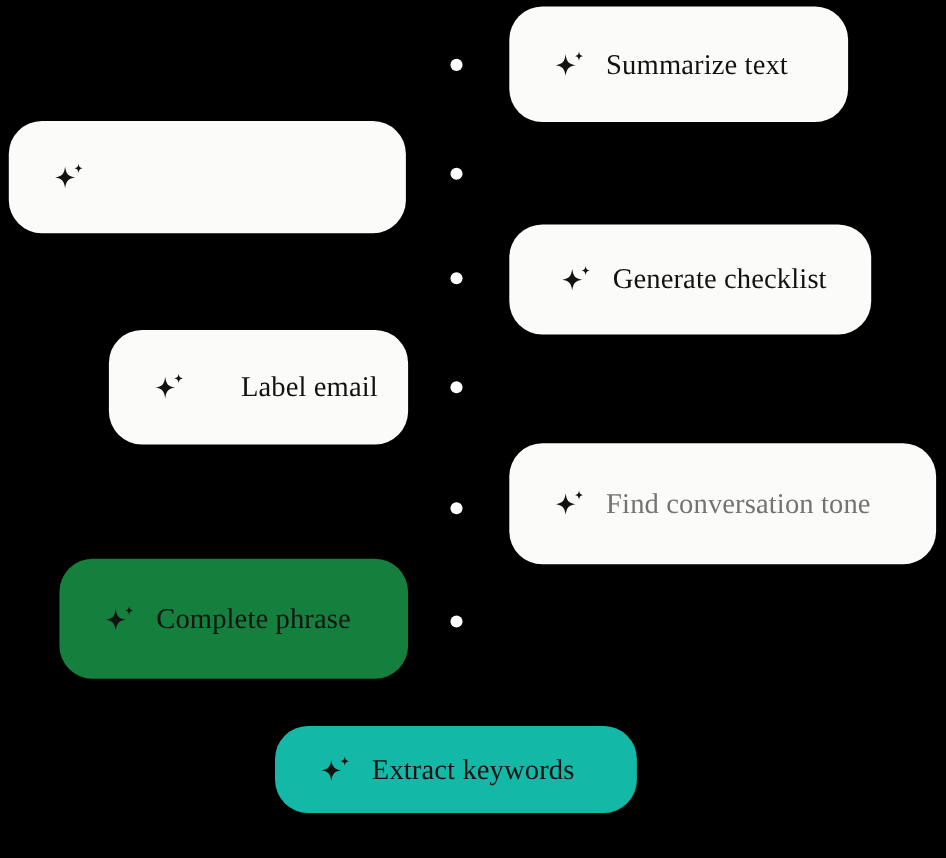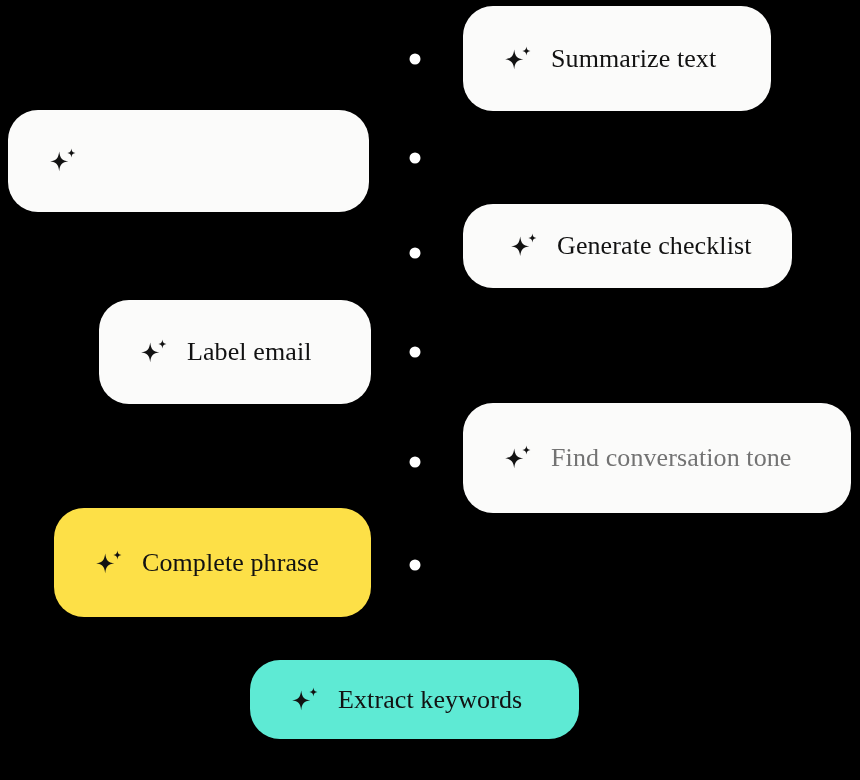--- a/index.html
+++ b/index.html
@@ -93,57 +93,57 @@
         <span class="chip-label" style="color: rgb(18, 18, 18);">Summarize text</span>
       </div>
       <div class="chip" style="left: 8px; top: 110px; width: 361px; height: 102px; background: rgb(251, 251, 250); border-radius: 30px;">
         <span class="chip-icon">
           <svg viewBox="0 0 34 34" xmlns="http://www.w3.org/2000/svg" aria-hidden="true">
             <path fill="#121212" d="M13.2 7.4 C14.05 14.25 16.1 16.35 22.3 17.3 C16.1 18.25 14.05 20.35 13.2 27.2 C12.35 20.35 10.3 18.25 4.1 17.3 C10.3 16.35 12.35 14.25 13.2 7.4 Z"></path>
             <path fill="#121212" d="M25.4 4.6 C25.78 7.65 26.69 8.58 29.45 9.0 C26.69 9.42 25.78 10.35 25.4 13.4 C25.02 10.35 24.11 9.42 21.35 9.0 C24.11 8.58 25.02 7.65 25.4 4.6 Z"></path>
           </svg>
         </span>
       </div>
-      <div class="chip" style="left: 463px; top: 204px; width: 329px; height: 84px; background: rgb(251, 251, 250); border-radius: 30px; padding-left: 44px;">
+      <div class="chip" style="left: 463px; top: 204px; width: 329px; height: 100px; background: rgb(251, 251, 250); border-radius: 30px; padding-left: 44px;">
         <span class="chip-icon">
           <svg viewBox="0 0 34 34" xmlns="http://www.w3.org/2000/svg" aria-hidden="true">
             <path fill="#121212" d="M13.2 7.4 C14.05 14.25 16.1 16.35 22.3 17.3 C16.1 18.25 14.05 20.35 13.2 27.2 C12.35 20.35 10.3 18.25 4.1 17.3 C10.3 16.35 12.35 14.25 13.2 7.4 Z"></path>
             <path fill="#121212" d="M25.4 4.6 C25.78 7.65 26.69 8.58 29.45 9.0 C26.69 9.42 25.78 10.35 25.4 13.4 C25.02 10.35 24.11 9.42 21.35 9.0 C24.11 8.58 25.02 7.65 25.4 4.6 Z"></path>
           </svg>
         </span>
         <span class="chip-label" style="color: rgb(18, 18, 18);">Generate checklist</span>
       </div>
-      <div class="chip" style="left: 99px; top: 300px; width: 272px; height: 104px; background: rgb(251, 251, 250); border-radius: 30px;">
+      <div class="chip" style="left: 99px; top: 300px; width: 272px; height: 104px; background: rgb(251, 251, 250); border-radius: 30px; gap: 32px;">
         <span class="chip-icon">
           <svg viewBox="0 0 34 34" xmlns="http://www.w3.org/2000/svg" aria-hidden="true">
             <path fill="#121212" d="M13.2 7.4 C14.05 14.25 16.1 16.35 22.3 17.3 C16.1 18.25 14.05 20.35 13.2 27.2 C12.35 20.35 10.3 18.25 4.1 17.3 C10.3 16.35 12.35 14.25 13.2 7.4 Z"></path>
             <path fill="#121212" d="M25.4 4.6 C25.78 7.65 26.69 8.58 29.45 9.0 C26.69 9.42 25.78 10.35 25.4 13.4 C25.02 10.35 24.11 9.42 21.35 9.0 C24.11 8.58 25.02 7.65 25.4 4.6 Z"></path>
           </svg>
         </span>
         <span class="chip-label" style="color: rgb(18, 18, 18);">Label email</span>
       </div>
       <div class="chip" style="left: 463px; top: 403px; width: 388px; height: 110px; background: rgb(251, 251, 250); border-radius: 30px;">
         <span class="chip-icon">
           <svg viewBox="0 0 34 34" xmlns="http://www.w3.org/2000/svg" aria-hidden="true">
             <path fill="#121212" d="M13.2 7.4 C14.05 14.25 16.1 16.35 22.3 17.3 C16.1 18.25 14.05 20.35 13.2 27.2 C12.35 20.35 10.3 18.25 4.1 17.3 C10.3 16.35 12.35 14.25 13.2 7.4 Z"></path>
             <path fill="#121212" d="M25.4 4.6 C25.78 7.65 26.69 8.58 29.45 9.0 C26.69 9.42 25.78 10.35 25.4 13.4 C25.02 10.35 24.11 9.42 21.35 9.0 C24.11 8.58 25.02 7.65 25.4 4.6 Z"></path>
           </svg>
         </span>
         <span class="chip-label" style="color: #737373;">Find conversation tone</span>
       </div>
-      <div class="chip" style="left: 54px; top: 508px; width: 317px; height: 109px; background: #fde047; border-radius: 30px;">
+      <div class="chip" style="left: 54px; top: 508px; width: 317px; height: 109px; background: #15803d; border-radius: 30px;">
         <span class="chip-icon">
           <svg viewBox="0 0 34 34" xmlns="http://www.w3.org/2000/svg" aria-hidden="true">
             <path fill="#121212" d="M13.2 7.4 C14.05 14.25 16.1 16.35 22.3 17.3 C16.1 18.25 14.05 20.35 13.2 27.2 C12.35 20.35 10.3 18.25 4.1 17.3 C10.3 16.35 12.35 14.25 13.2 7.4 Z"></path>
             <path fill="#121212" d="M25.4 4.6 C25.78 7.65 26.69 8.58 29.45 9.0 C26.69 9.42 25.78 10.35 25.4 13.4 C25.02 10.35 24.11 9.42 21.35 9.0 C24.11 8.58 25.02 7.65 25.4 4.6 Z"></path>
           </svg>
         </span>
         <span class="chip-label" style="color: rgb(18, 18, 18);">Complete phrase</span>
       </div>
-      <div class="chip" style="left: 250px; top: 660px; width: 329px; height: 79px; background: #5eead4; border-radius: 30px;">
+      <div class="chip" style="left: 250px; top: 660px; width: 329px; height: 79px; background: #14b8a6; border-radius: 30px;">
         <span class="chip-icon">
           <svg viewBox="0 0 34 34" xmlns="http://www.w3.org/2000/svg" aria-hidden="true">
             <path fill="#121212" d="M13.2 7.4 C14.05 14.25 16.1 16.35 22.3 17.3 C16.1 18.25 14.05 20.35 13.2 27.2 C12.35 20.35 10.3 18.25 4.1 17.3 C10.3 16.35 12.35 14.25 13.2 7.4 Z"></path>
             <path fill="#121212" d="M25.4 4.6 C25.78 7.65 26.69 8.58 29.45 9.0 C26.69 9.42 25.78 10.35 25.4 13.4 C25.02 10.35 24.11 9.42 21.35 9.0 C24.11 8.58 25.02 7.65 25.4 4.6 Z"></path>
           </svg>
         </span>
         <span class="chip-label" style="color: rgb(18, 18, 18);">Extract keywords</span>
       </div>
     </div>
 

